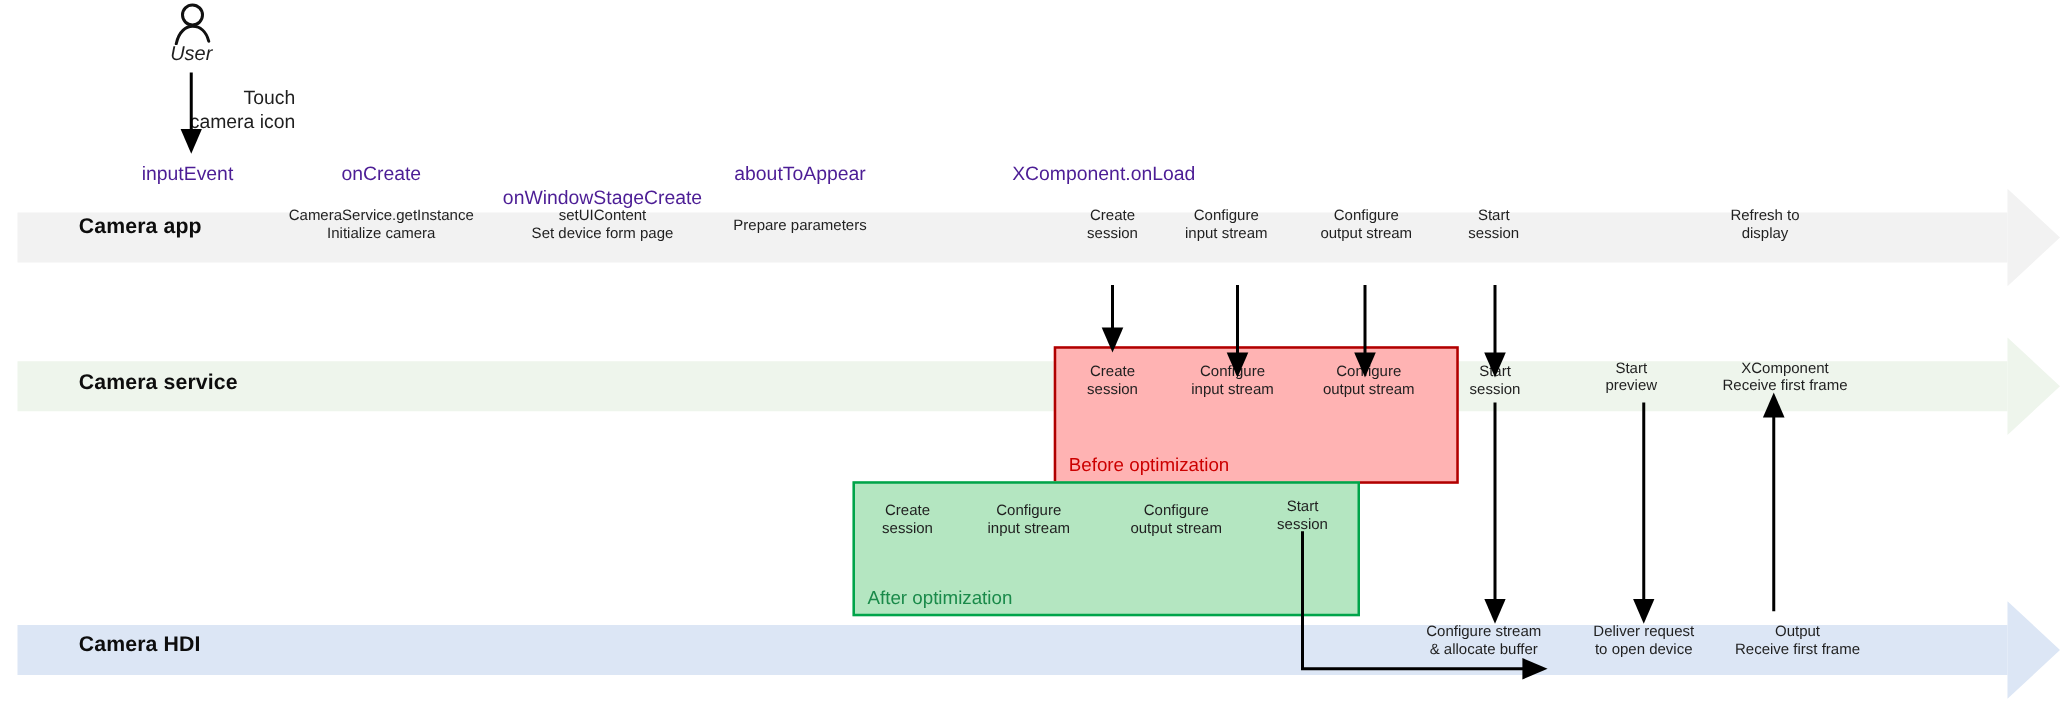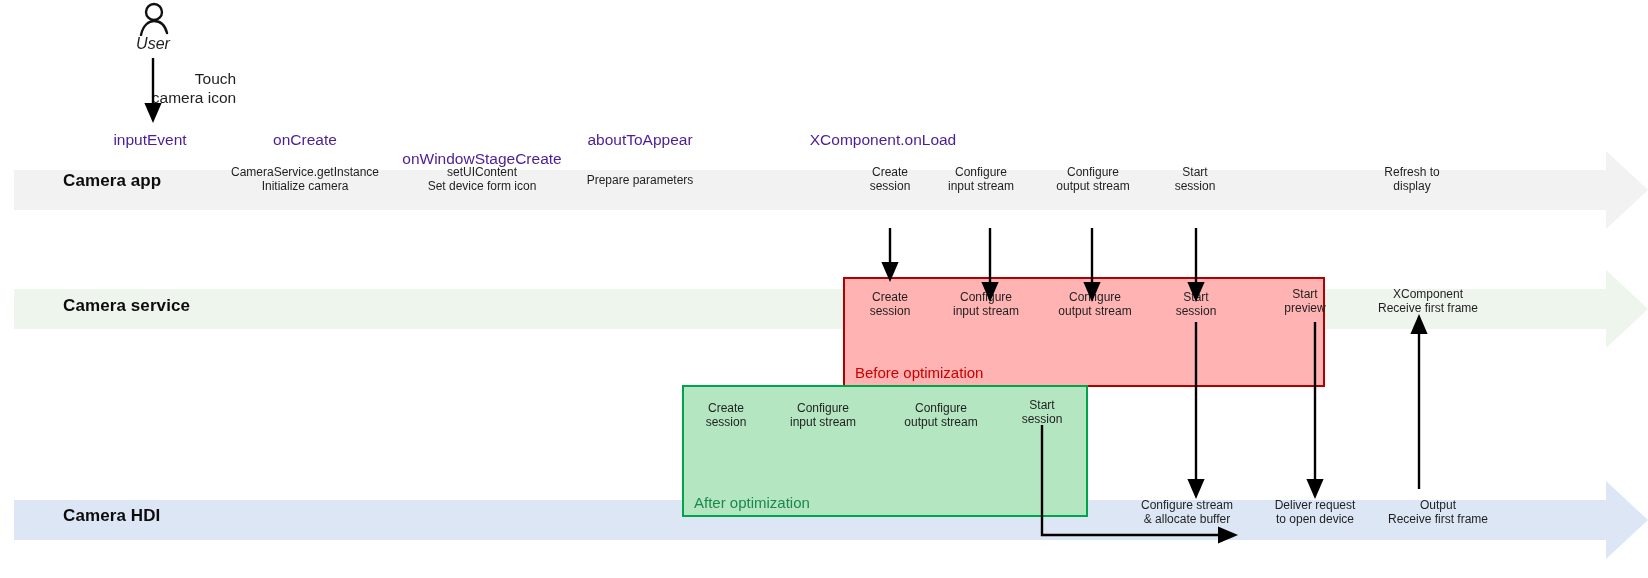--- a/index.html
+++ b/index.html
@@ -105,26 +105,26 @@
   <div class="band" style="left:14px; top:270px; width:1634px; height:78px;">
     <div class="bar" style="width:1592px; top:19px; height:40px; background:#eef5ec;"></div>
     <div class="head" style="left:1592px; border-left-color:#eef5ec;"></div>
   </div>
 
   <div class="band" style="left:14px; top:481px; width:1634px; height:78px;">
     <div class="bar" style="width:1592px; top:19px; height:40px; background:#dce6f5;"></div>
     <div class="head" style="left:1592px; border-left-color:#dce6f5;"></div>
   </div>
 
-  <div class="hbox" style="left:843px; top:277px; width:482px; height:110px;
+  <div class="hbox" style="left:843px; top:277px; width:324px; height:110px;
               background:#ffb3b3; border:2.5px solid #b00000;">
     <span class="cap" style="color:#cc0000;">Before optimization</span>
   </div>
 
-  <div class="hbox" style="left:682px; top:385px; width:406px; height:132px;
+  <div class="hbox" style="left:682px; top:385px; width:406px; height:108px;
               background:#b4e6c1; border:2.5px solid #00a44a;">
     <span class="cap" style="color:#1a8a4a;">After optimization</span>
   </div>
 
   <div class="lane-label" style="left:22px; top:171px;">Camera app</div>
   <div class="lane-label" style="left:22px; top:296px;">Camera service</div>
   <div class="lane-label" style="left:22px; top:506px;">Camera HDI</div>
 
   <svg class="abs" style="left:127px; top:2px;" width="54" height="34" viewBox="0 0 54 34">
     <circle cx="27" cy="10" r="8" fill="none" stroke="#111" stroke-width="2.4"></circle>
@@ -136,21 +136,21 @@
 
   <div class="lifecycle" style="left:150px; top:131px;">inputEvent</div>
   <div class="lifecycle" style="left:305px; top:131px;">onCreate</div>
   <div class="lifecycle" style="left:482px; top:118px;margin-top:32px;">onWindowStageCreate</div>
   <div class="lifecycle" style="left:640px; top:131px;">aboutToAppear</div>
   <div class="lifecycle" style="left:883px; top:131px;">XComponent.onLoad</div>
 
   <div class="txt" style="left:305px; top:165px;">CameraService.getInstance
 Initialize camera</div>
   <div class="txt" style="left:482px; top:165px;">setUIContent
-Set device form icon</div>
+Set device form page</div>
   <div class="txt" style="left:640px; top:173px;">Prepare parameters</div>
   <div class="txt" style="left:890px; top:165px;">Create
 session</div>
   <div class="txt" style="left:981px; top:165px;">Configure
 input stream</div>
   <div class="txt" style="left:1093px; top:165px;">Configure
 output stream</div>
   <div class="txt" style="left:1195px; top:165px;">Start
 session</div>
   <div class="txt" style="left:1412px; top:165px;">Refresh to

